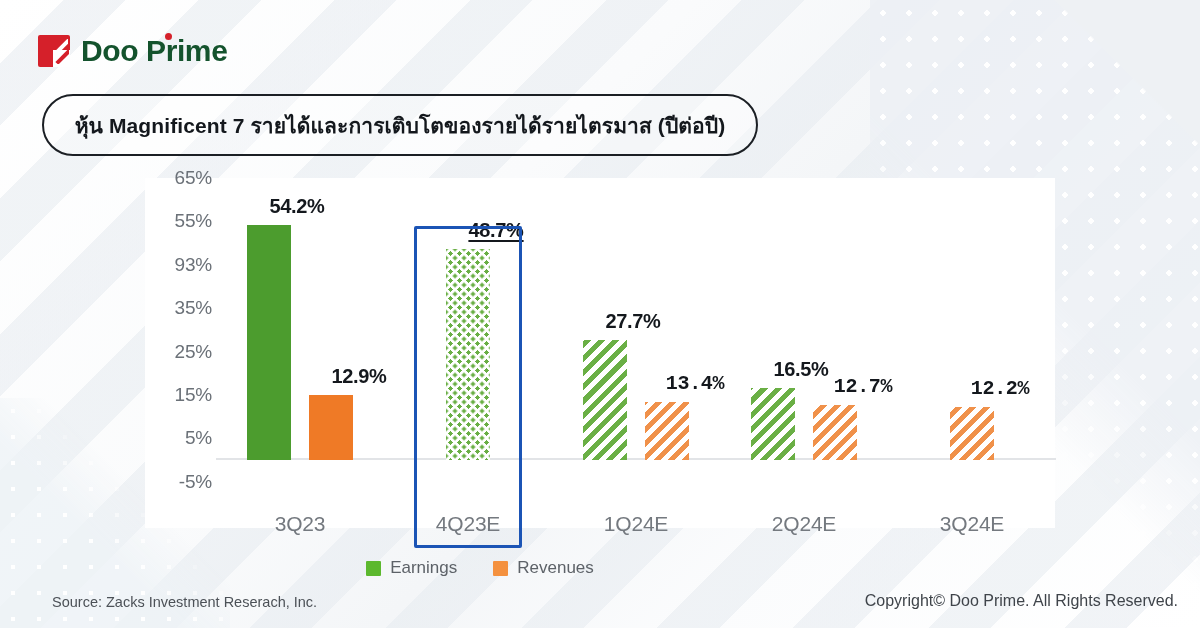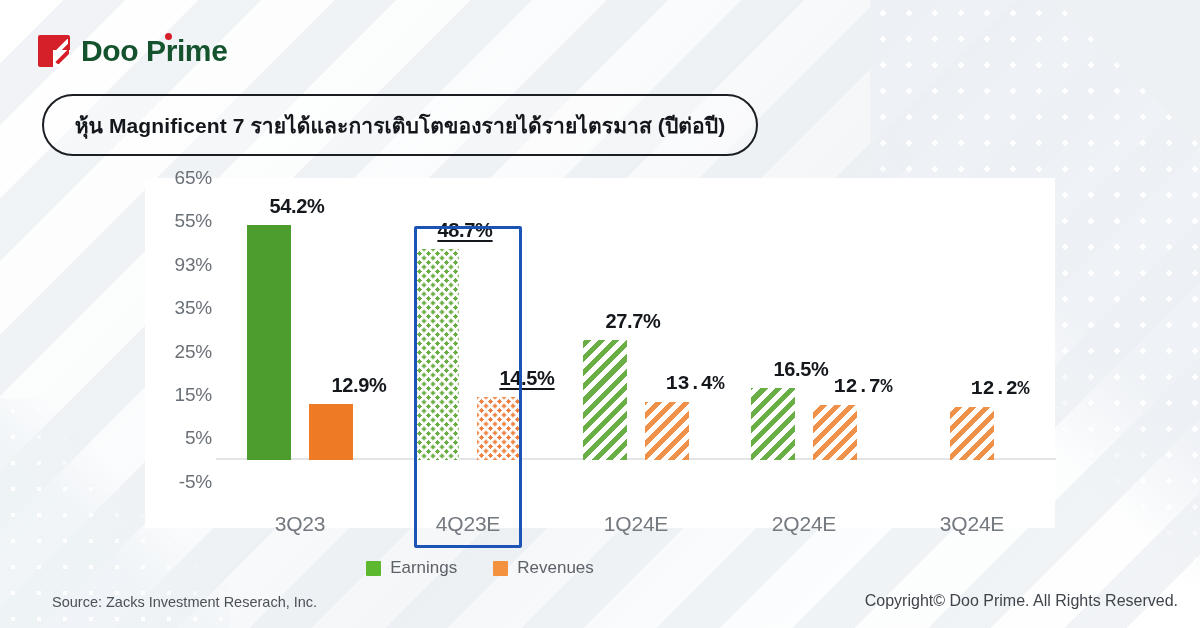--- a/index.html
+++ b/index.html
@@ -259,34 +259,29 @@
   <div class="plot">
     <div class="baseline"></div>
     <div class="groups">
         <div class="group">
           <div class="bar-holder">
             <div class="bar fill-solid-green" style="height: 235.145px;">
               <div class="bar-label">54.2%</div>
             </div>
           </div>
           <div class="bar-holder">
-            <div class="bar fill-solid-orange" style="height: 56px;">
+            <div class="bar fill-solid-orange" style="height: 65px;">
               <div class="bar-label">12.9%</div>
             </div>
           </div>
         </div>
         <div class="group">
           <div class="bar-holder">
             <div class="bar fill-dot-green" style="height: 211.283px;">
               <div class="bar-label underline">48.7%</div>
-            </div>
-          </div>
-          <div class="bar-holder">
-            <div class="bar fill-dot-orange" style="height: 62.9077px;">
-              <div class="bar-label underline">14.5%</div>
             </div>
           </div>
         </div>
         <div class="group">
           <div class="bar-holder">
             <div class="bar fill-hatch-green" style="height: 120.175px;">
               <div class="bar-label">27.7%</div>
             </div>
           </div>
           <div class="bar-holder">

